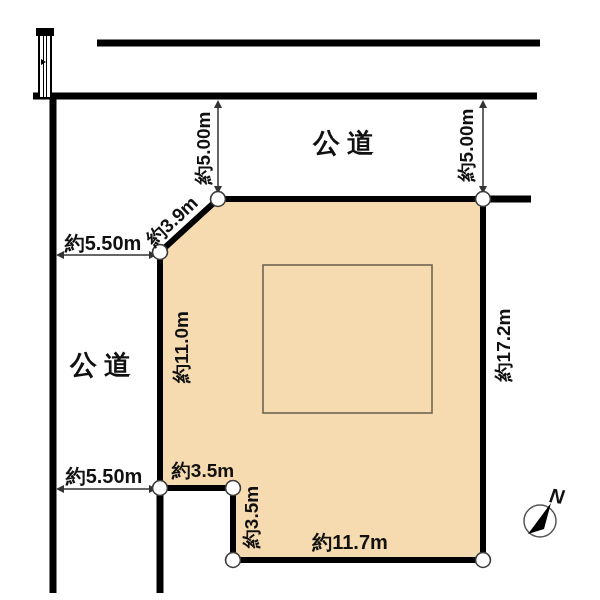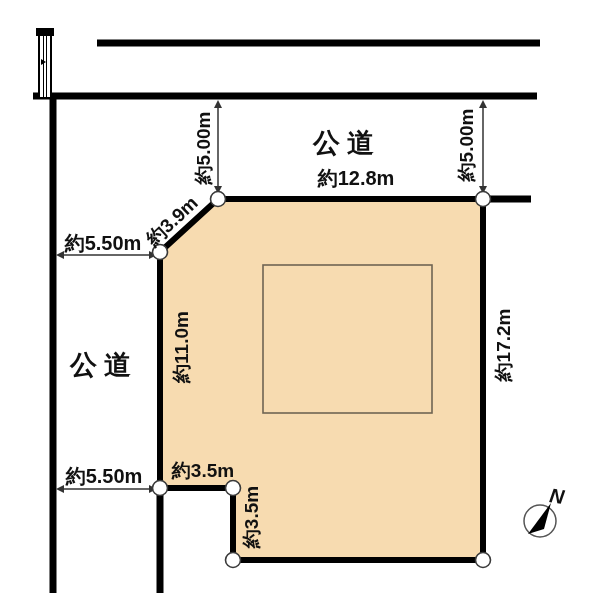--- a/index.html
+++ b/index.html
@@ -78,33 +78,33 @@
       <circle cx="483" cy="560" r="7.5"></circle>
     </g>
 
     <g>
       <circle cx="540" cy="521" r="16" fill="none" stroke="#555" stroke-width="1.5"></circle>
       <polygon points="551,503 528,534 544,529" fill="#000"></polygon>
     </g>
   </svg>
 
   <div class="lbl road-lbl" style="left:347px;top:143px;">公道</div>
-  <div class="lbl dim" style="left:356px;top:178px;">約12.8m</div>
 
   <div class="lbl dim-sm rot90" style="left:203px;top:148px;">約5.00m</div>
   <div class="lbl dim-sm rot90" style="left:466px;top:145px;">約5.00m</div>
 
   <div class="lbl dim-sm rot45" style="left:172px;top:221px;">約3.9m</div>
 
   <div class="lbl dim" style="left:103px;top:243px;">約5.50m</div>
   <div class="lbl dim" style="left:104px;top:476px;">約5.50m</div>
 
   <div class="lbl road-lbl" style="left:104px;top:365px;">公道</div>
 
   <div class="lbl dim-sm rot90" style="left:181px;top:347px;">約11.0m</div>
   <div class="lbl dim-sm rot90" style="left:503px;top:345px;">約17.2m</div>
 
   <div class="lbl dim-sm" style="left:203px;top:470px;">約3.5m</div>
   <div class="lbl dim-sm rot90" style="left:251px;top:517px;">約3.5m</div>
 
+  <div class="lbl dim" style="left:350px;top:542px;">約11.7m</div>
 
   <div class="lbl north" style="left:557px;top:496px;">N</div>
 </div>
 
 </body></html>

